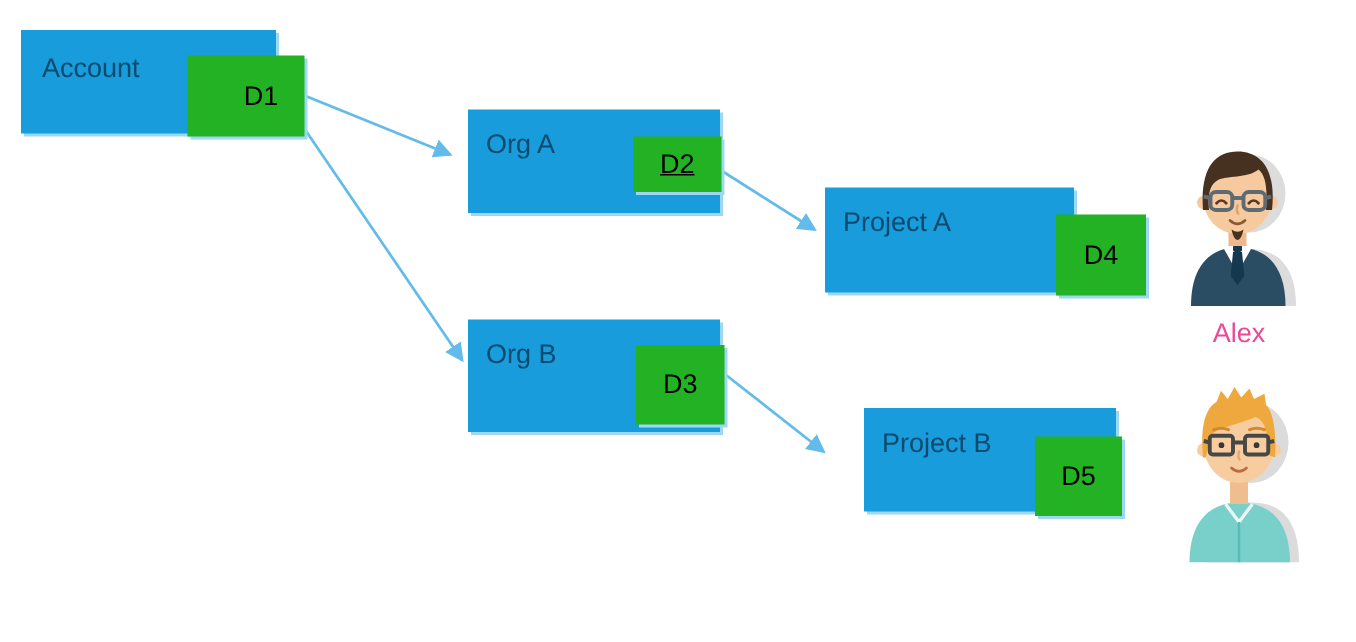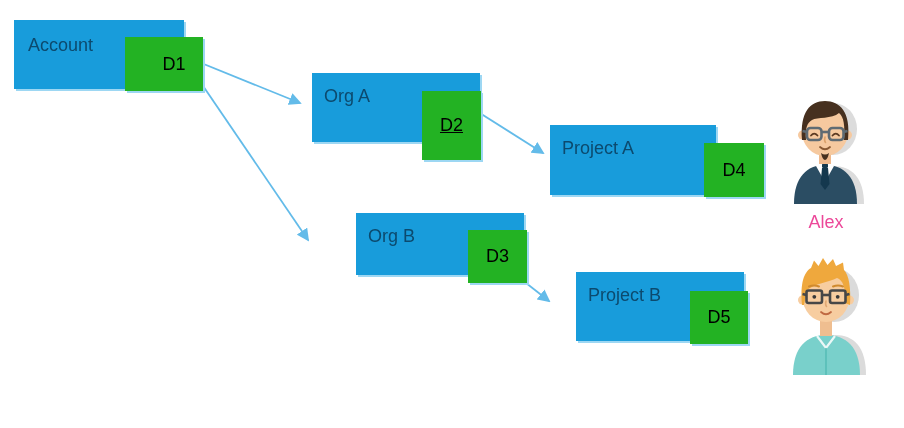--- a/index.html
+++ b/index.html
@@ -20,23 +20,23 @@
   .badge{
     position:absolute;background:#23B223;box-shadow:2px 2px 0 0 #9DD7F3;
     display:flex;align-items:center;justify-content:center;
     font-size:18px;color:#000;
   }
   #node-account{left:14px;top:20px;width:170px;height:69px;}
   #node-account .node-label{left:14px;top:14px;}
   #node-account .badge{left:111px;top:17px;width:58px;height:54px;padding-left:20px;}
 
   #node-org-a{left:312px;top:73px;width:168px;height:69px;}
-  #node-org-a .badge{left:110px;top:18px;width:59px;height:69px;text-decoration:underline;}
+  #node-org-a .badge{left:110px;top:18px;width:59px;height:37px;text-decoration:underline;}
 
-  #node-org-b{left:312px;top:213px;width:168px;height:62px;margin-left:44px;}
+  #node-org-b{left:312px;top:213px;width:168px;height:75px;}
   #node-org-b .badge{left:112px;top:17px;width:59px;height:53px;}
 
   #node-project-a{left:550px;top:125px;width:166px;height:70px;text-decoration:underline;}
   #node-project-a .badge{left:109px;top:18px;width:60px;height:54px;margin-left:45px;}
 
   #node-project-b{left:555px;top:272px;width:168px;height:69px;margin-left:21px;}
   #node-project-b .badge{left:114px;top:19px;width:58px;height:53px;}
 
   .user{position:absolute;width:80px;text-align:center;}
   #user-alex{left:786px;top:92px;}

